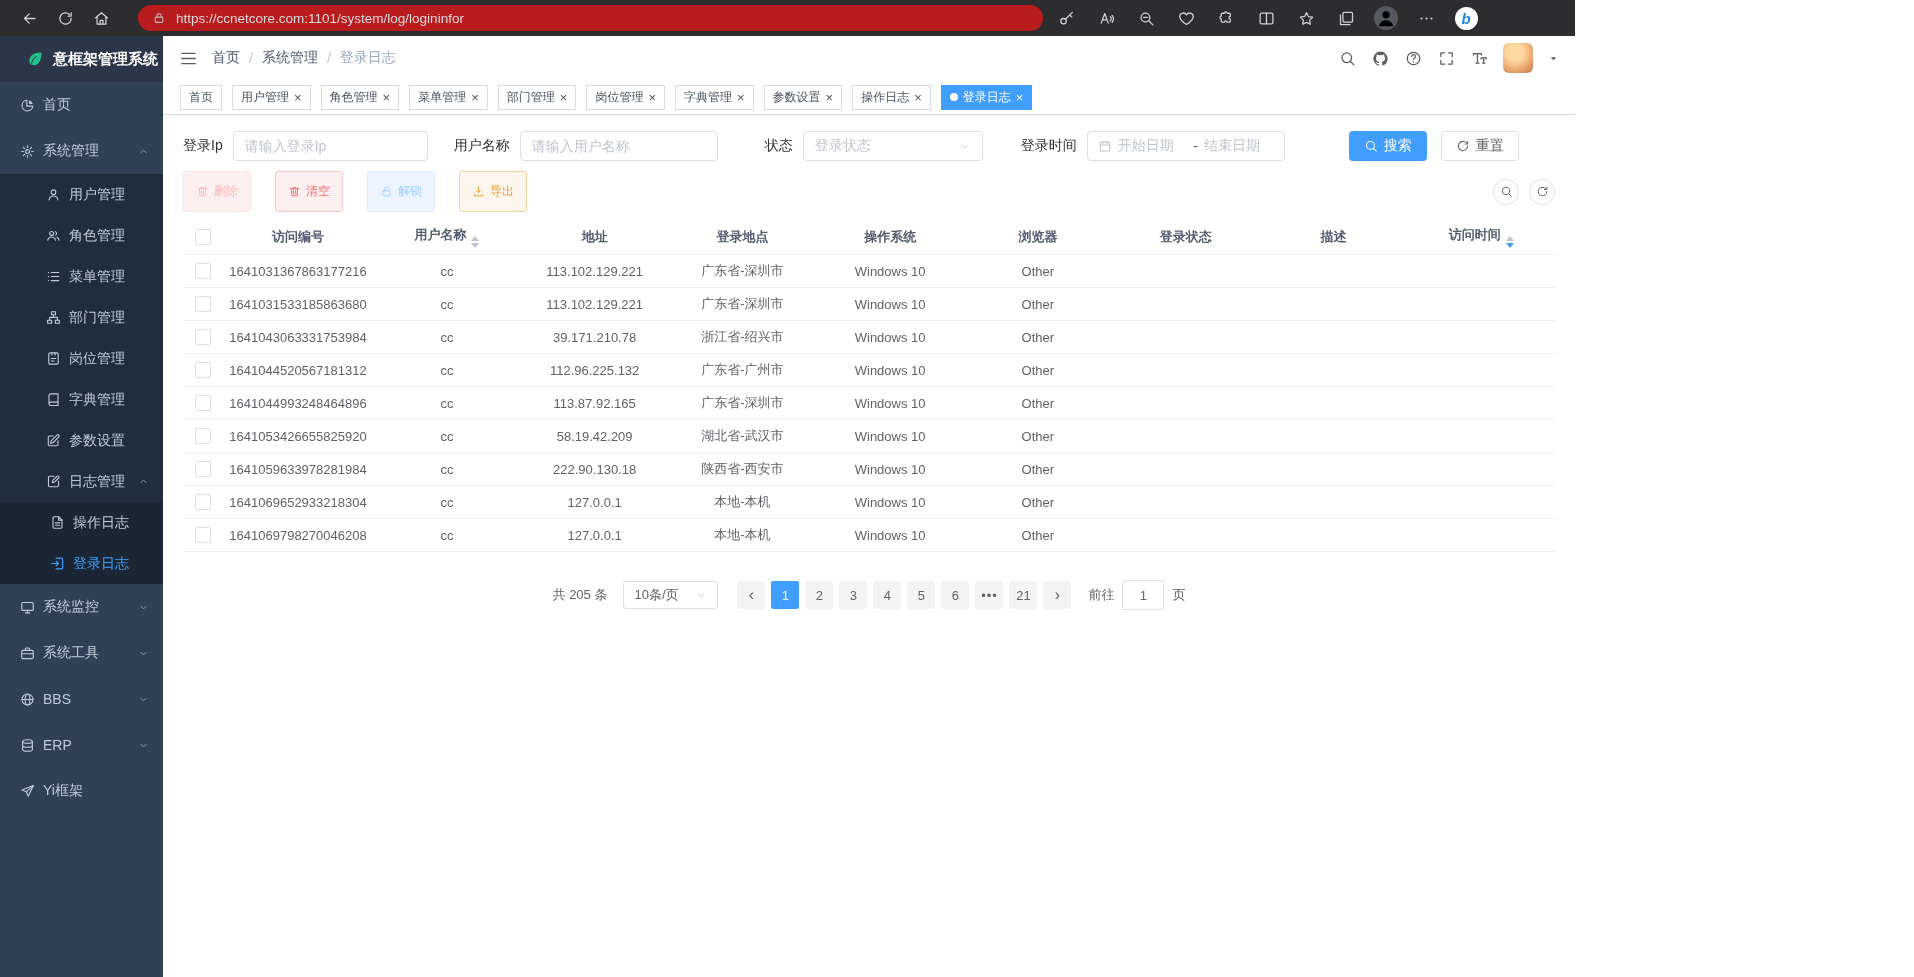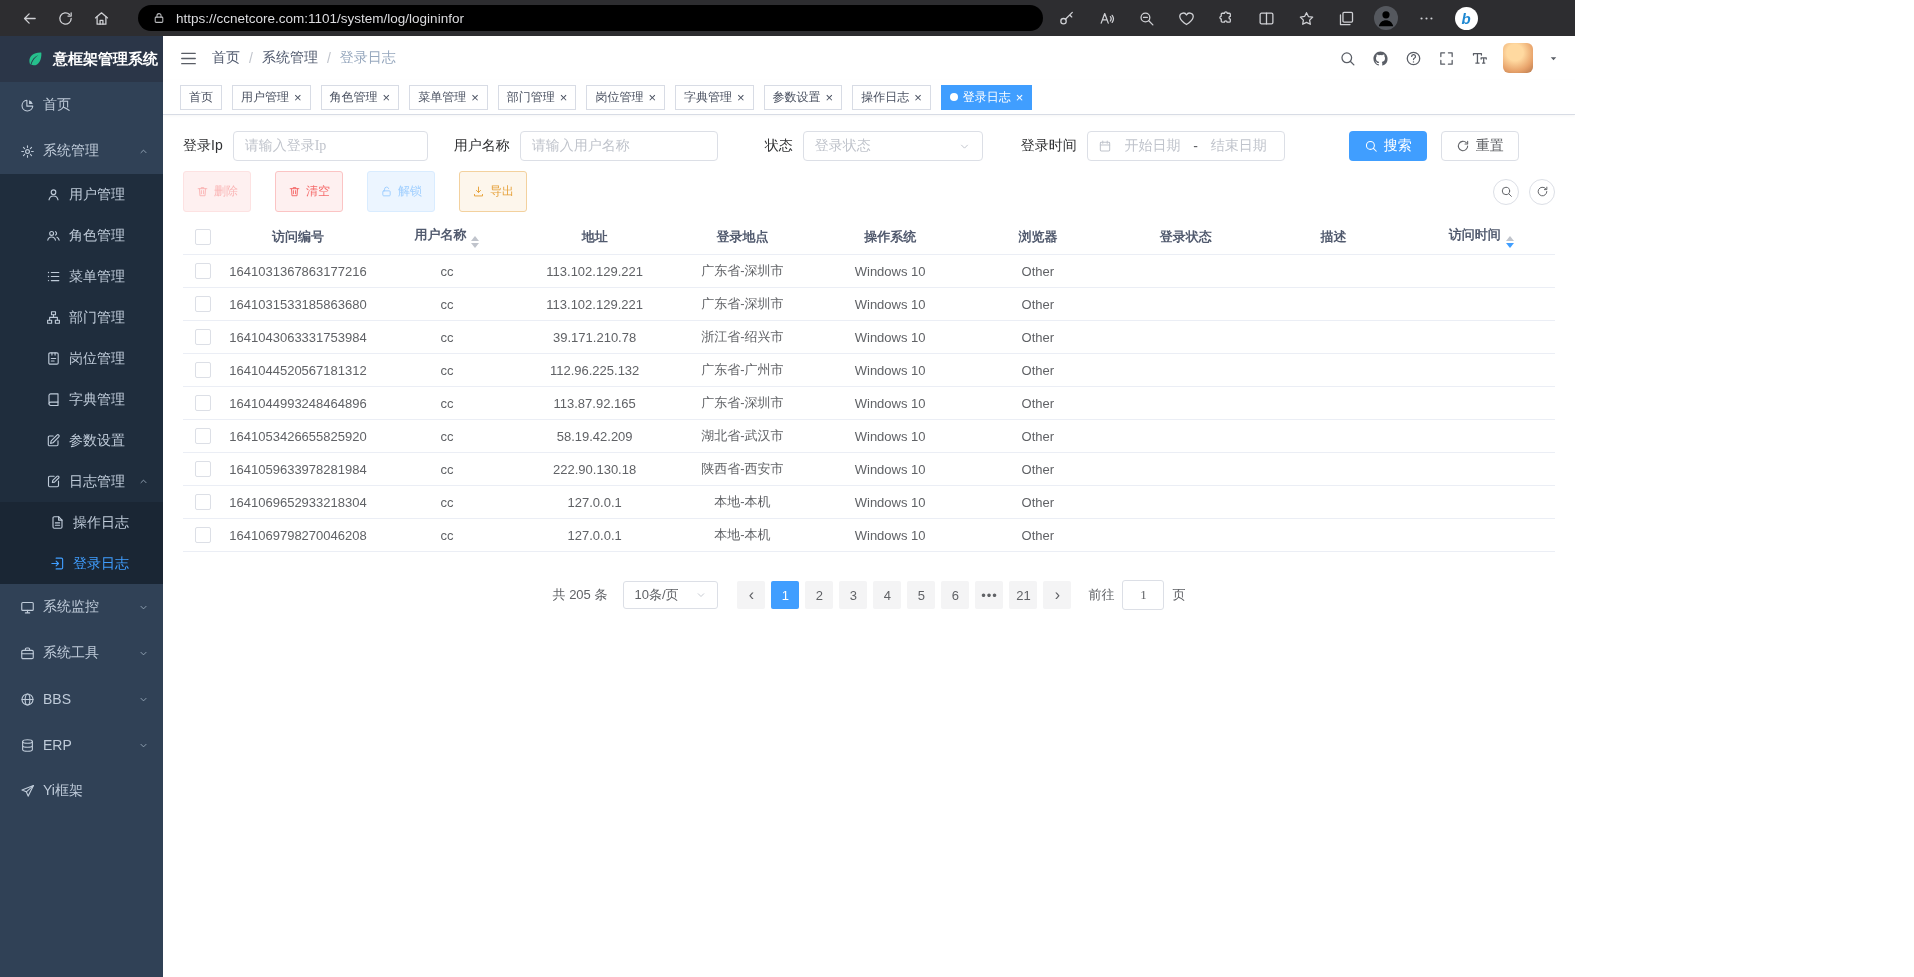--- a/index.html
+++ b/index.html
@@ -1,29 +1,29 @@
 <!DOCTYPE html>
 <html><head>
 <meta charset="utf-8">
 <style>
   html,body{margin:0;padding:0}
   body{width:1914px;height:977px;background:#fff;overflow:hidden;
        font-family:"Liberation Sans","DejaVu Sans",sans-serif;-webkit-font-smoothing:antialiased}
   button{font-family:inherit;cursor:pointer}
-  input{font-family:Liberation Serif, serif;outline:none}
+  input{font-family:Liberation Sans, sans-serif;outline:none}
   .icon{display:inline-flex;align-items:center;justify-content:center;line-height:0}
   .icon svg{width:1em;height:1em;stroke:currentColor;fill:none;stroke-width:1.8;stroke-linecap:round;stroke-linejoin:round}
 
   .window{width:1575px;height:977px;background:#fff;display:flex;flex-direction:column;overflow:hidden}
 
   
   .chrome{height:36px;flex:0 0 36px;background:#2d2d30;display:flex;align-items:center;padding:0 14px;box-sizing:border-box}
   .chrome-nav{display:flex;align-items:center;gap:6px}
   .chrome-btn{background:none;border:none;color:#cfd0d4;width:30px;height:30px;display:flex;align-items:center;justify-content:center;font-size:17px;border-radius:4px;padding:0}
-  .url-pill{width:905px;height:26px;background:#000000;border-radius:13px;display:flex;align-items:center;gap:10px;padding:0 14px;margin:0 10px 0 22px;color:#dcdcdf;font-size:13.5px;box-sizing:border-box}
+  .url-pill{width:905px;height:26px;background:#b91c1c;border-radius:13px;display:flex;align-items:center;gap:10px;padding:0 14px;margin:0 10px 0 22px;color:#dcdcdf;font-size:13.5px;box-sizing:border-box}
   .url-lock{font-size:14px;color:#b9babd}
   .url-text{white-space:nowrap;overflow:hidden}
   .chrome-actions{display:flex;align-items:center;gap:14px}
   .chrome-actions .chrome-btn{width:26px;height:28px;font-size:17px}
   .chrome-avatar{width:24px;height:24px;border-radius:50%;background:#55585e;color:#c9cbd0;display:flex;align-items:center;justify-content:center;font-size:15px}
   .bing{width:23px;height:23px;border-radius:50%;background:#fff;display:flex;align-items:center;justify-content:center}
   .bing-b{font-weight:700;font-style:italic;font-size:15px;color:#1e88d2;line-height:1}
 
   
   .app{flex:1;display:flex;overflow:hidden}
@@ -70,21 +70,21 @@
   .f-group{display:flex;align-items:center}
   .f-label{font-weight:400;margin-right:10px;white-space:nowrap}
   .f-ctl{height:30px;border:1px solid #dcdfe6;border-radius:4px;background:#fff;display:flex;align-items:center;padding:0 11px;color:#c0c4cc;font-size:14px;box-sizing:border-box}
   input.f-ctl{color:#606266}
   input.f-ctl::placeholder{color:#c0c4cc}
   .w-ip{width:195px}.w-name{width:198px}
   .w-status{width:180px;justify-content:space-between;cursor:pointer}
   .w-date{width:198px;gap:6px;padding:0 10px;cursor:pointer}
   .sel-caret{font-size:13px;color:#c0c4cc}
   .cal{font-size:14px;color:#c0c4cc}
-  .date-text{flex:1;text-align:center;white-space:nowrap}
+  .date-text{flex:1;white-space:nowrap}
   .date-sep{color:#606266}
   .btn{height:30px;border-radius:4px;font-size:14px;display:inline-flex;align-items:center;gap:6px;padding:0 14px;border:1px solid transparent}
   .btn .icon{font-size:14px}
   .btn-primary{background:#409eff;color:#fff;margin-left:32px}
   .btn-plain{background:#fff;border-color:#dcdfe6;color:#606266;margin-left:14px}
 
   .toolbar{display:flex;align-items:center;margin-top:10px}
   .tbtn{height:41px;font-size:12px;border-radius:3px;display:inline-flex;align-items:center;gap:5px;padding:0 12px;margin-right:24px;border:1px solid}
   .tbtn .icon{font-size:13px}
   .tbtn-danger-disabled{color:#fab6b6;border-color:#fde2e2;background:#fef0f0;cursor:not-allowed}

